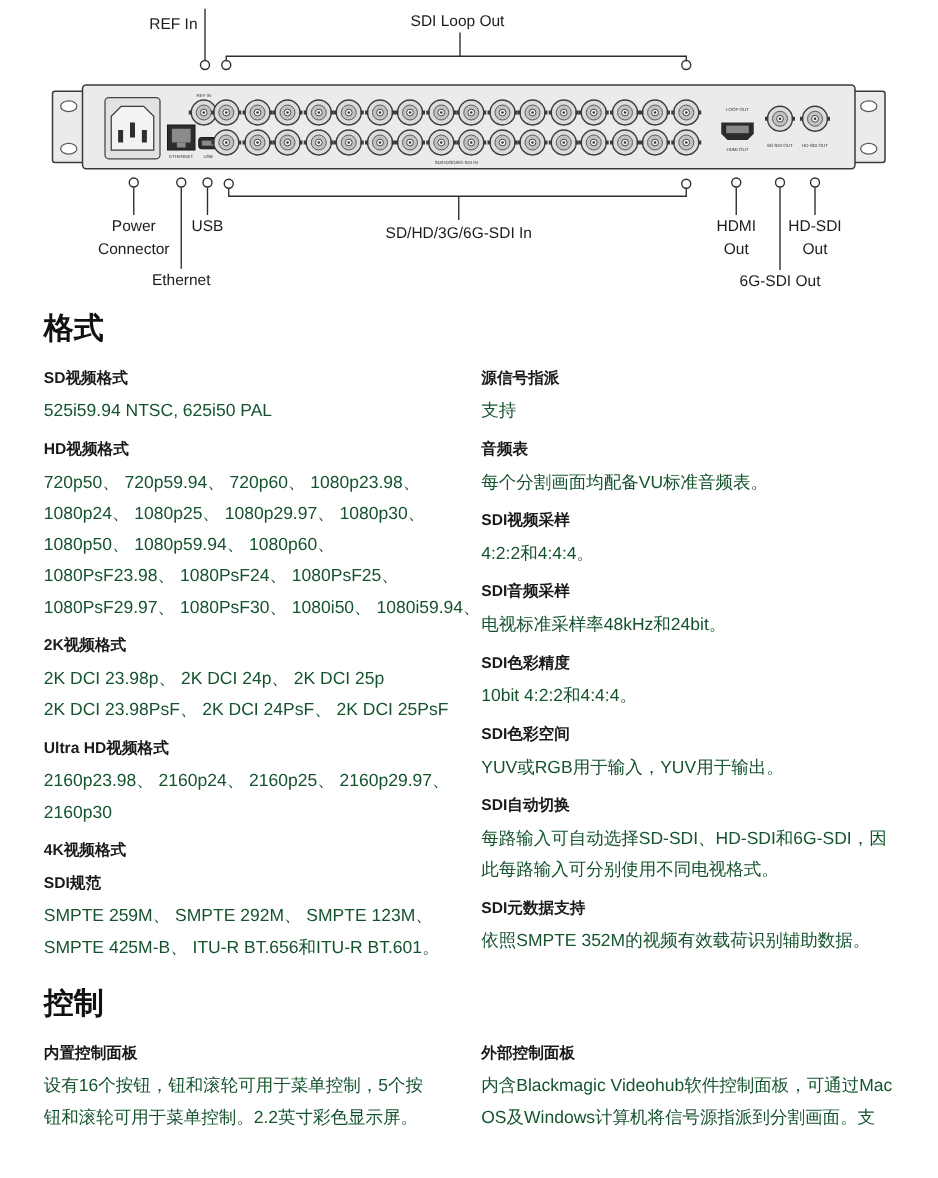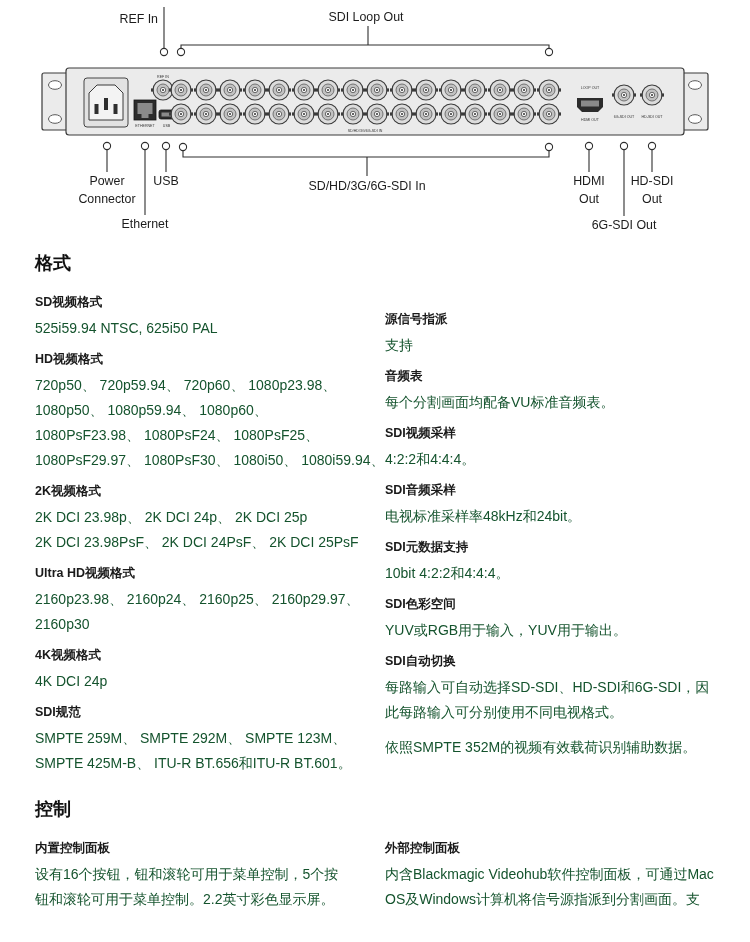--- a/index.html
+++ b/index.html
@@ -8,22 +8,22 @@
   .diagram{display:block;}
   
   .panel{fill:#ebebeb;stroke:#3b3b3b;stroke-width:1.2;}
   .hole{fill:#ffffff;stroke:#5a5a5a;stroke-width:1;}
   .cl{stroke:#2e2e2e;stroke-width:1.1;fill:none;}
   .cc{fill:#ffffff;stroke:#2e2e2e;stroke-width:1.1;}
   .co{font-size:12.4px;fill:#1c1c1c;font-family:"Liberation Sans","DejaVu Sans",sans-serif;}
   .tiny{font-size:3.6px;fill:#333;text-anchor:middle;font-family:"Liberation Sans","DejaVu Sans",sans-serif;}
   
   .content{padding:0 35px;}
-  h2.sec-heading{font-size:18px;font-weight:700;color:#111;margin:12px 0 20px 0;line-height:22px;}
-  .cols{display:flex;align-items:center;}
+  h2.sec-heading{font-size:24px;font-weight:700;color:#111;margin:12px 0 20px 0;line-height:22px;}
+  .cols{display:flex;}
   .col-left{width:350px;flex:none;}
   .col-right{width:330px;flex:none;}
   .spec-item{margin-bottom:10px;}
   .spec-title{font-size:12.5px;font-weight:700;color:#1a1a1a;line-height:16px;margin-bottom:6px;}
   .spec-line{font-size:14px;color:#14532d;line-height:25px;white-space:nowrap;}
 </style>
 </head>
 <body>
 
 <div class="page">
@@ -186,40 +186,40 @@
       <div class="col-left">
 
         <section class="spec-item">
           <div class="spec-title">SD视频格式</div>
           <div class="spec-line">525i59.94 NTSC, 625i50 PAL</div>
         </section>
 
         <section class="spec-item">
           <div class="spec-title">HD视频格式</div>
           <div class="spec-line">720p50、 720p59.94、 720p60、 1080p23.98、</div>
+          <div class="spec-line">1080p24、 1080p25、 1080p29.97、 1080p30、</div>
           <div class="spec-line">1080p50、 1080p59.94、 1080p60、</div>
           <div class="spec-line">1080PsF23.98、 1080PsF24、 1080PsF25、</div>
           <div class="spec-line">1080PsF29.97、 1080PsF30、 1080i50、 1080i59.94、</div>
         </section>
 
         <section class="spec-item">
           <div class="spec-title">2K视频格式</div>
           <div class="spec-line">2K DCI 23.98p、 2K DCI 24p、 2K DCI 25p</div>
           <div class="spec-line">2K DCI 23.98PsF、 2K DCI 24PsF、 2K DCI 25PsF</div>
         </section>
 
         <section class="spec-item">
           <div class="spec-title">Ultra HD视频格式</div>
           <div class="spec-line">2160p23.98、 2160p24、 2160p25、 2160p29.97、</div>
           <div class="spec-line">2160p30</div>
         </section>
 
         <section class="spec-item">
           <div class="spec-title">4K视频格式</div>
-          <div class="spec-line">4K DCI 24p</div>
         </section>
 
         <section class="spec-item">
           <div class="spec-title">SDI规范</div>
           <div class="spec-line">SMPTE 259M、 SMPTE 292M、 SMPTE 123M、</div>
           <div class="spec-line">SMPTE 425M-B、 ITU-R BT.656和ITU-R BT.601。</div>
         </section>
 
       </div>
 
@@ -239,36 +239,37 @@
           <div class="spec-title">SDI视频采样</div>
           <div class="spec-line">4:2:2和4:4:4。</div>
         </section>
 
         <section class="spec-item">
           <div class="spec-title">SDI音频采样</div>
           <div class="spec-line">电视标准采样率48kHz和24bit。</div>
         </section>
 
         <section class="spec-item">
-          <div class="spec-title">SDI元数据支持</div>
+          <div class="spec-title">SDI色彩精度</div>
           <div class="spec-line">10bit 4:2:2和4:4:4。</div>
         </section>
 
         <section class="spec-item">
           <div class="spec-title">SDI色彩空间</div>
           <div class="spec-line">YUV或RGB用于输入，YUV用于输出。</div>
         </section>
 
         <section class="spec-item">
           <div class="spec-title">SDI自动切换</div>
           <div class="spec-line">每路输入可自动选择SD-SDI、HD-SDI和6G-SDI，因</div>
           <div class="spec-line">此每路输入可分别使用不同电视格式。</div>
         </section>
 
         <section class="spec-item">
+          <div class="spec-title">SDI元数据支持</div>
           <div class="spec-line">依照SMPTE 352M的视频有效载荷识别辅助数据。</div>
         </section>
 
       </div>
     </div>
 
     <h2 class="sec-heading">控制</h2>
 
     <div class="cols">
       <div class="col-left">

